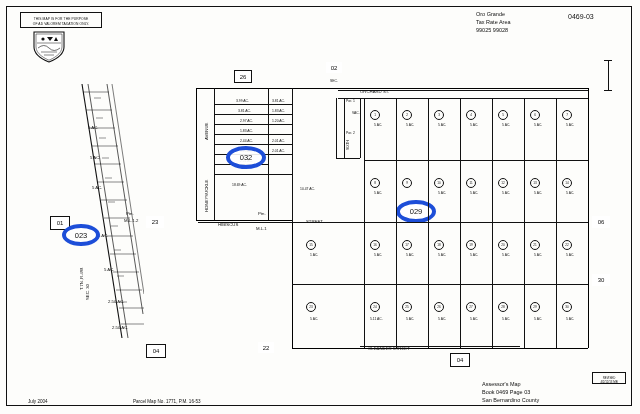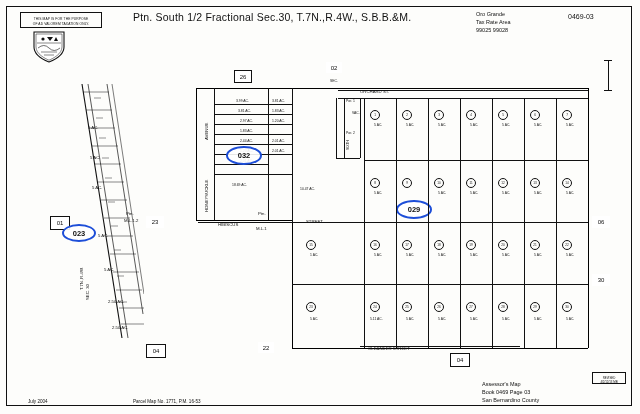--- a/index.html
+++ b/index.html
@@ -40,21 +40,21 @@
   .ln{position:absolute;background:#111;}
   .h{height:.7px;}
   .v{width:.7px;}
   .thick{height:1.3px;background:#000;}
   .thickv{width:1.3px;background:#000;}
 
   
   .pcirc{position:absolute;border:.6px solid #111;border-radius:50%;width:8px;height:8px;display:flex;align-items:center;justify-content:center;font-size:3.1px;}
 
   
-  .ell{position:absolute;border:2px solid #1d4ed8;border-radius:50%;display:flex;align-items:center;justify-content:center;font-size:7.5px;background:rgba(255,255,255,.9);font-weight:bold;}
+  .ell{position:absolute;border:4px solid #1d4ed8;border-radius:50%;display:flex;align-items:center;justify-content:center;font-size:7.5px;background:rgba(255,255,255,.9);}
 
   
   .rot{transform-origin:left top;}
 
   
   .strip{position:absolute;left:74px;top:84px;width:70px;height:254px;}
   .secbox{position:absolute;border:.7px solid #111;width:16px;height:11px;display:flex;align-items:center;justify-content:center;font-size:6px;background:#fff;}
 
   .footer .t{font-size:4.6px;}
 </style>
@@ -77,21 +77,20 @@
       <path d="M5 12 H29" stroke="#111" stroke-width=".5"></path>
       <path d="M6 17 Q12 12 17 17 Q22 22 28 17" stroke="#111" stroke-width=".6" fill="none"></path>
       <circle cx="11" cy="8" r="1.6" fill="#111"></circle>
       <path d="M15 6 l3 4 l3 -4 z" fill="#111"></path>
       <path d="M24 6 l2 4 h-4 z" fill="#111"></path>
       <path d="M9 21 h16" stroke="#111" stroke-width=".5"></path>
       <path d="M12 24 h10" stroke="#111" stroke-width=".5"></path>
     </svg>
   </div>
 
-  <div class="t title" style="left:133px;top:12px;">Ptn. South 1/2 Fractional Sec.30, T.7N.,R.4W., S.B.B.&amp;M.</div>
   <div class="t mid" style="left:568px;top:13px;">0469-03</div>
 
   <div class="trarea">
     <div class="t small" style="top:0px;">Oro Grande</div>
     <div class="t small" style="top:8px;">Tax Rate Area</div>
     <div class="t small" style="top:16px;">99025  99028</div>
   </div>
 
   <div class="assessor">
     <div class="t small" style="top:0px;left:0;">Assessor's Map</div>

